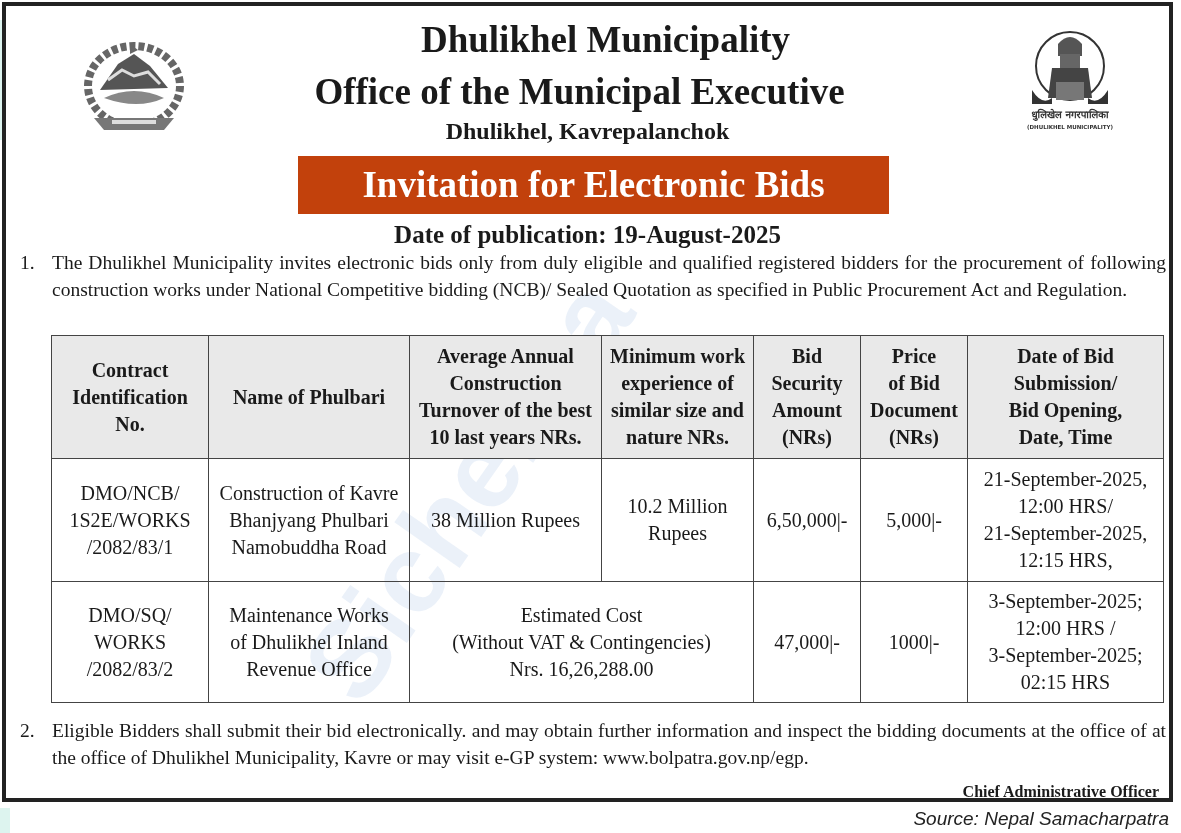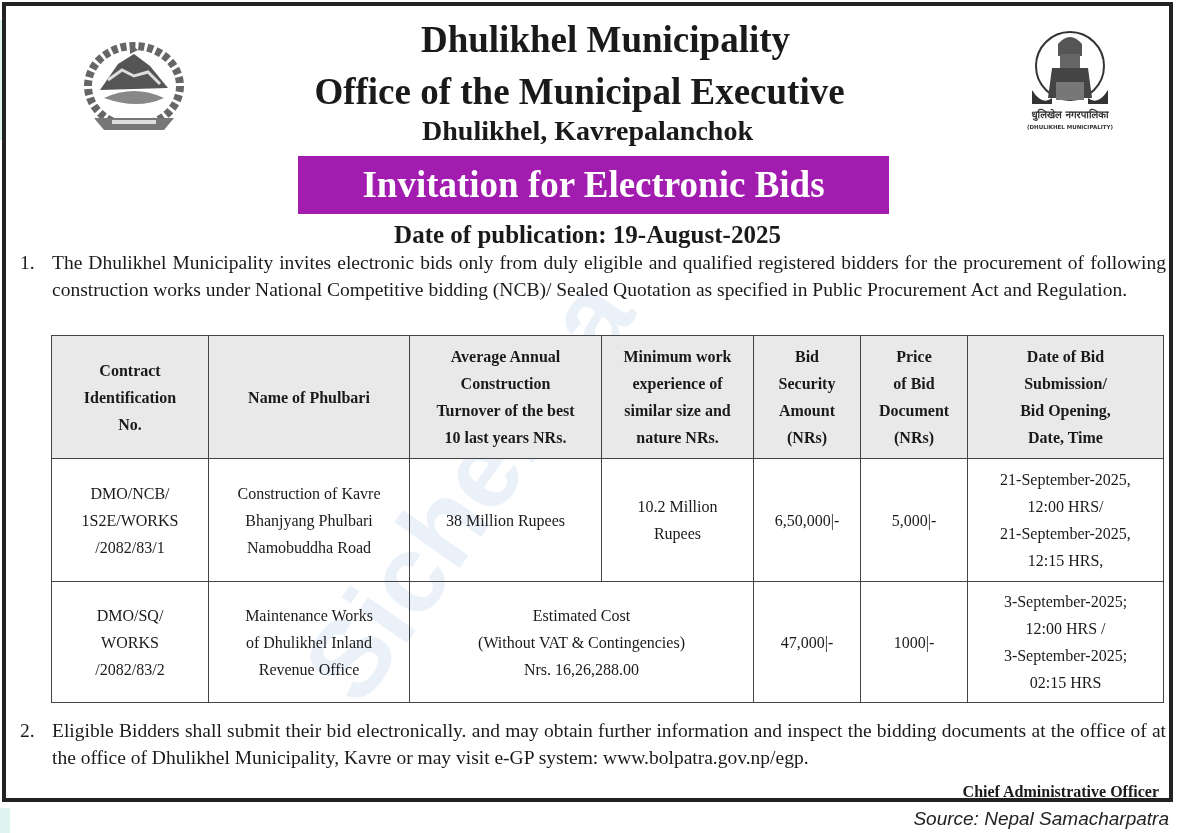--- a/index.html
+++ b/index.html
@@ -7,33 +7,33 @@
            font-family: "Liberation Serif", "DejaVu Serif", serif; color: #1a1a1a; }
     .notice { position: absolute; left: 2px; top: 2px; width: 1171px; height: 800px;
               border: 4px solid #222; box-sizing: border-box; background: #fff; }
     .emblem-left { position: absolute; left: 72px; top: 34px; width: 112px; height: 96px; }
     .emblem-right { position: absolute; left: 1016px; top: 20px; width: 96px; height: 108px; }
     .title1 { position: absolute; left: 0; right: 0; top: 12px; text-align: center;
               font-weight: bold; font-size: 37px; line-height: 44px; padding-left: 36px; }
     .title2 { position: absolute; left: 0; right: 16px; top: 64px; text-align: center;
               font-weight: bold; font-size: 37px; line-height: 44px; }
     .title3 { position: absolute; left: 0; right: 0; top: 112px; text-align: center;
-              font-weight: bold; font-size: 28px; line-height: 26px; }
+              font-weight: bold; font-size: 24px; line-height: 26px; }
     .banner { position: absolute; left: 292px; top: 150px; width: 591px; height: 58px;
-              background: #a21caf; color: #fff; text-align: center; font-weight: bold;
+              background: #c2410c; color: #fff; text-align: center; font-weight: bold;
               font-size: 37px; line-height: 58px; }
     .pubdate { position: absolute; left: 0; right: 0; top: 216px; text-align: center;
                font-weight: bold; font-size: 25px; line-height: 26px; }
     .para { position: absolute; left: 14px; width: 1146px; font-size: 19.5px; line-height: 27px; }
     .para .num { position: absolute; left: 0; top: 0; }
     .para .txt { margin-left: 32px; text-align: justify; text-align-last: left; }
     .p1 { top: 243px; }
     .p2 { top: 711px; }
     table.bids { position: absolute; left: 45px; top: 329px; width: 1113px;
-                 border-collapse: collapse; font-size: 16px; line-height: 27px; }
+                 border-collapse: collapse; font-size: 20px; line-height: 27px; }
     table.bids th, table.bids td { border: 1.5px solid #444; text-align: center;
                                    vertical-align: middle; padding: 2px 4px; }
     table.bids th { background: #e9e9e9; font-weight: bold; height: 118px; }
     table.bids tr.r1 td { height: 118px; }
     table.bids tr.r2 td { height: 116px; }
     .signature { position: absolute; right: 10px; top: 772px; font-weight: bold;
                  font-size: 16px; line-height: 28px; }
     .source { position: absolute; right: 12px; top: 809px; font-family: "Liberation Sans", sans-serif;
               font-style: italic; font-size: 19px; line-height: 20px; color: #222; }
     .watermark { position: absolute; left: 220px; top: 420px; transform: rotate(-55deg);

